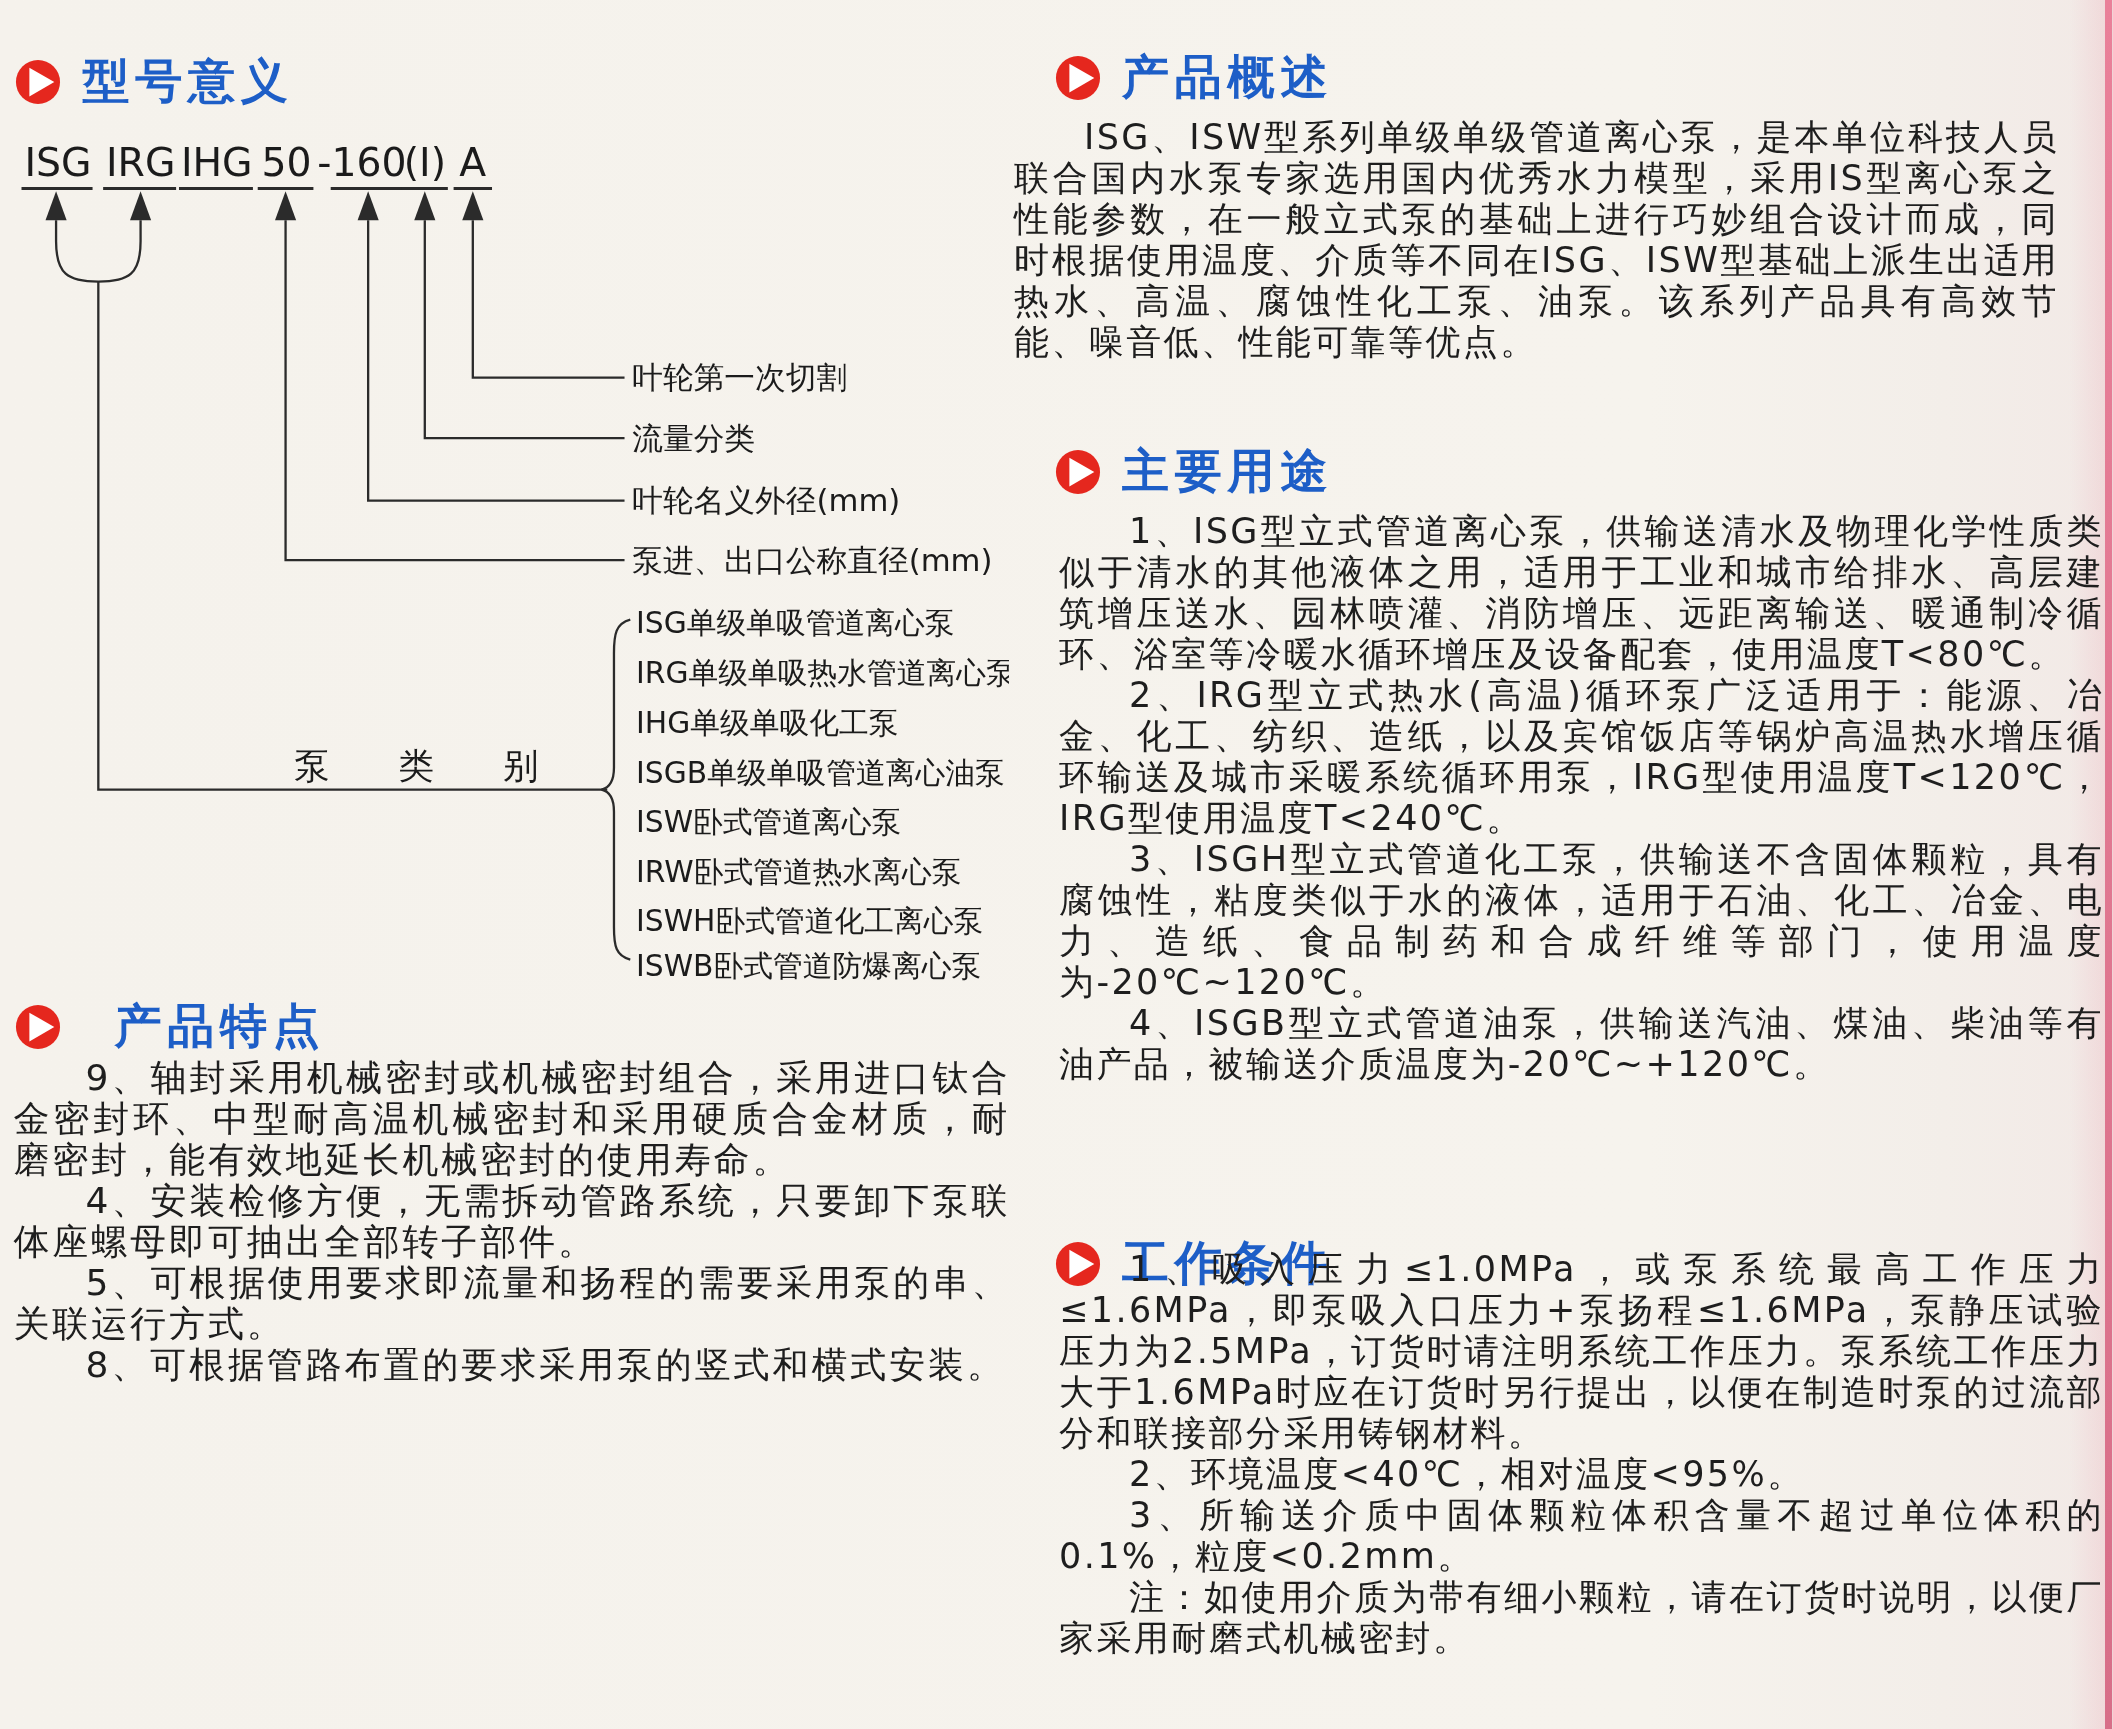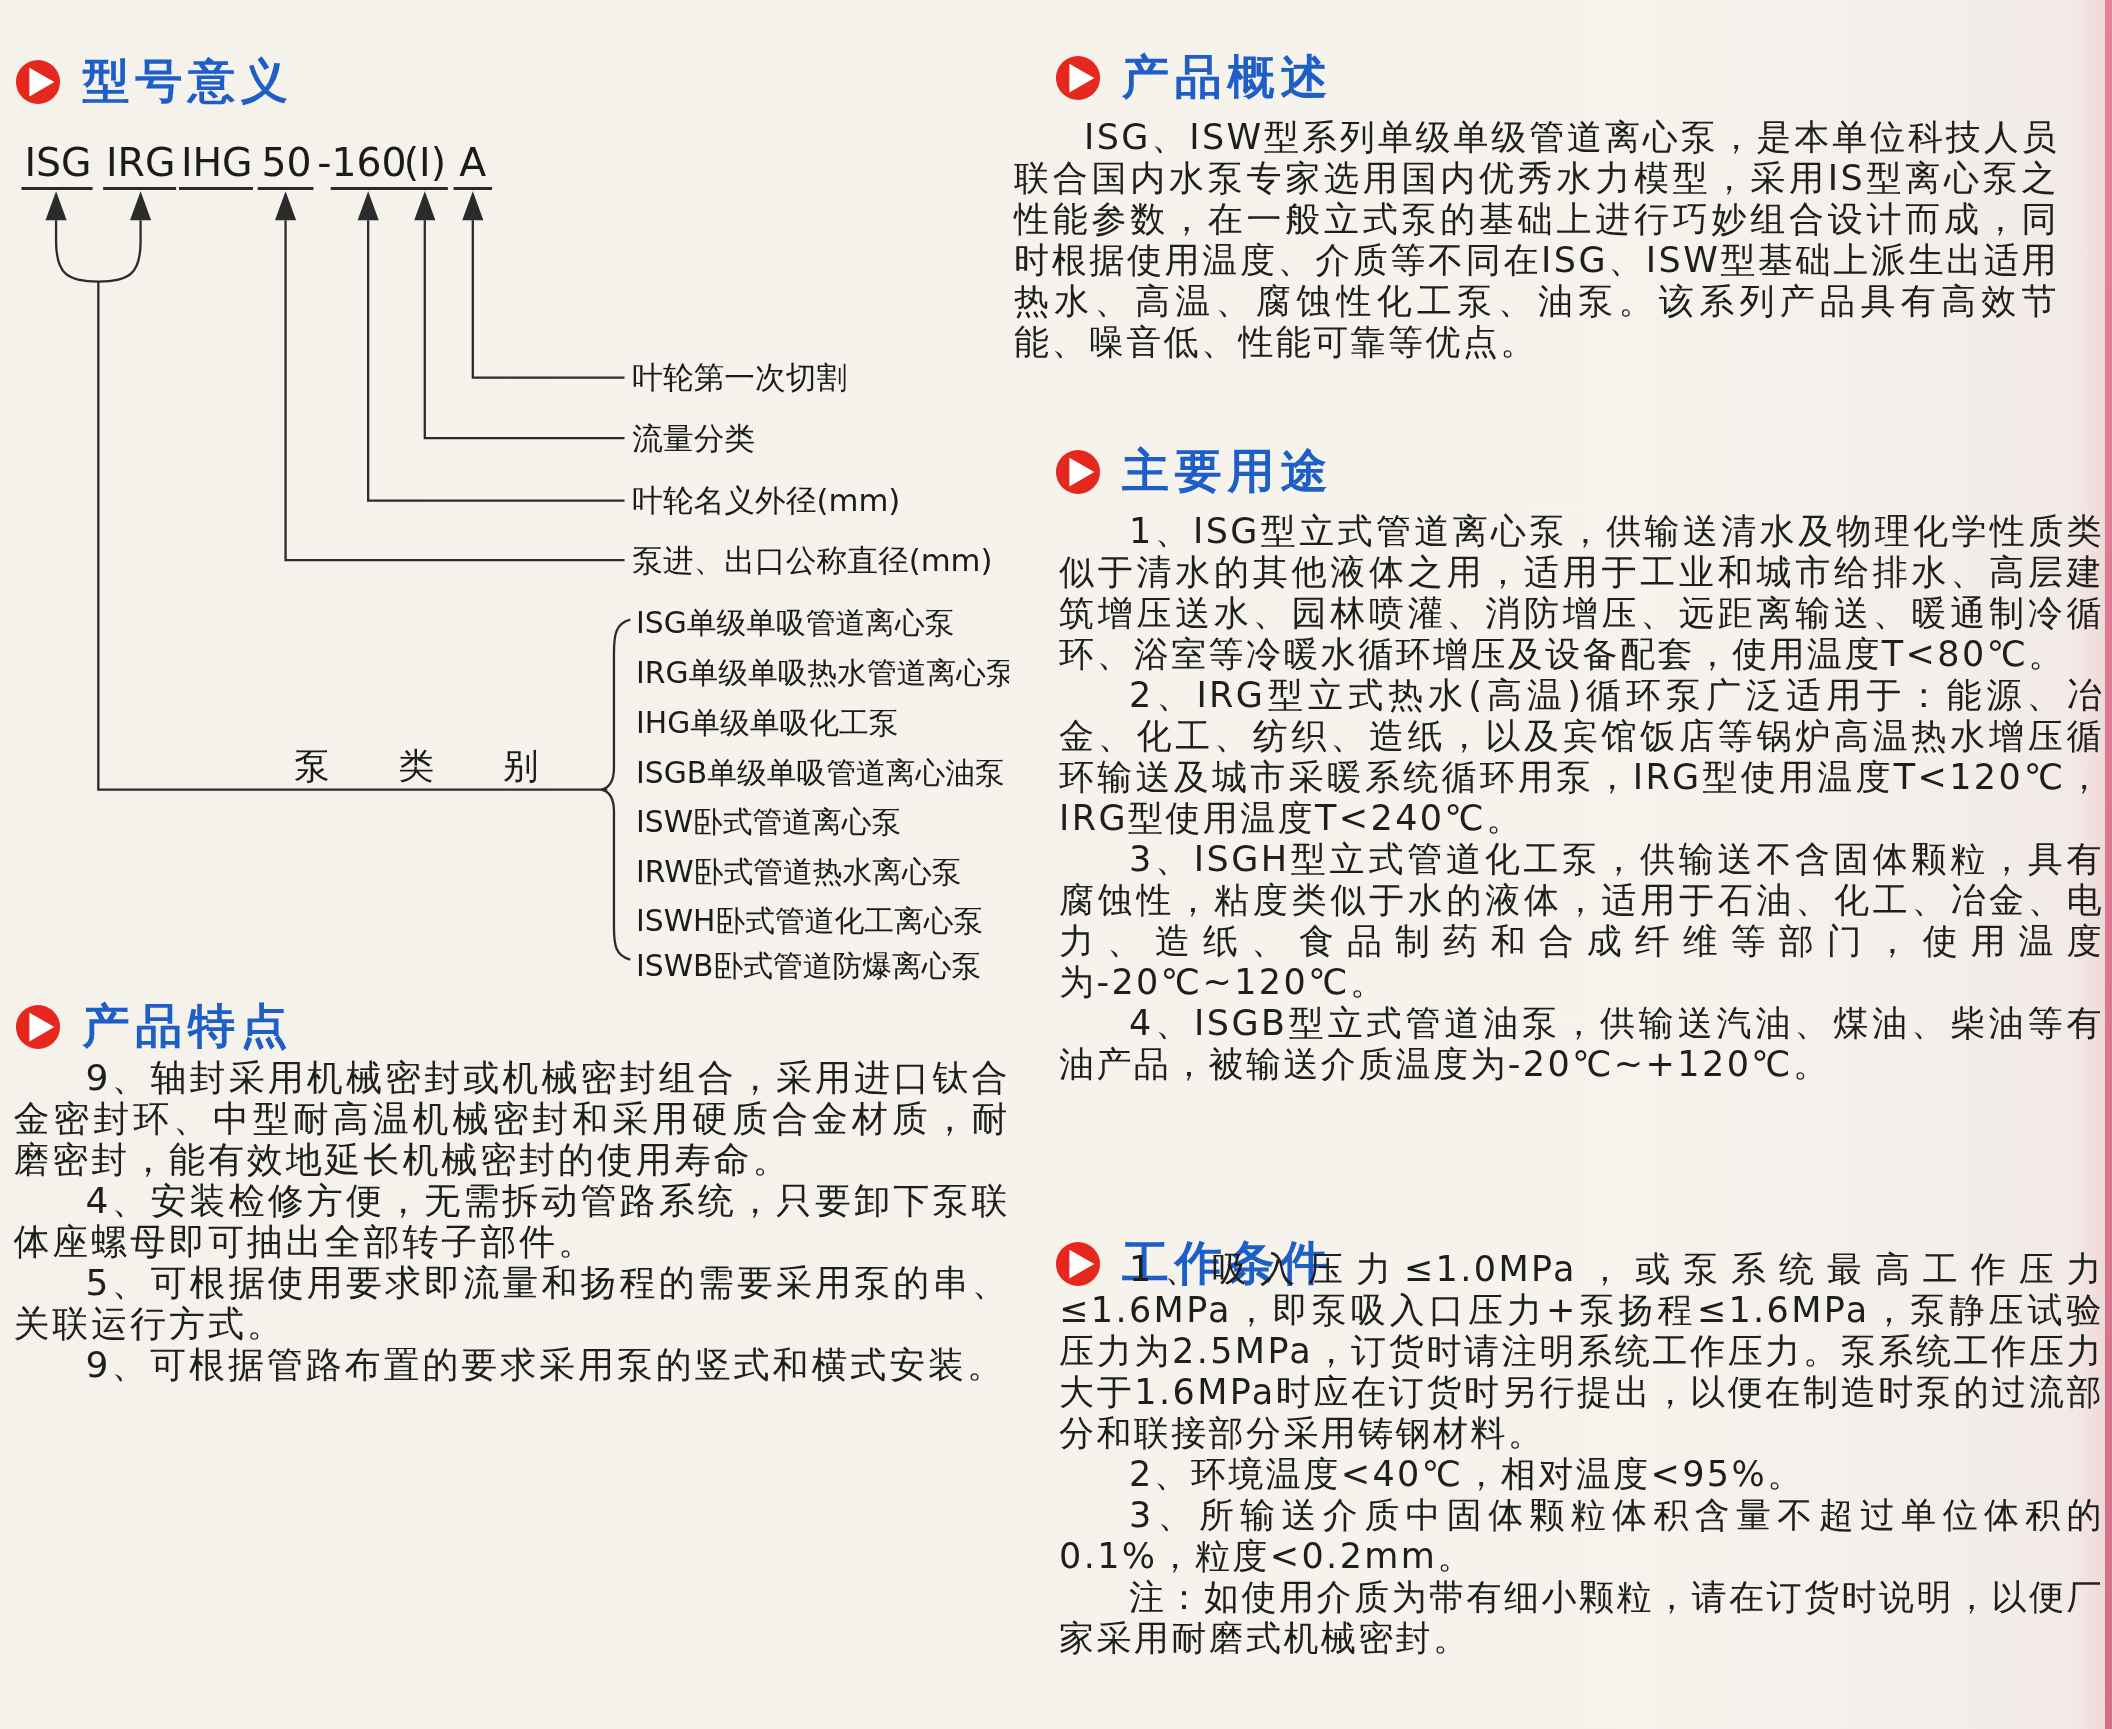--- a/index.html
+++ b/index.html
@@ -100,27 +100,27 @@
       <text x="662" y="836">ISWH卧式管道化工离心泵</text>
       <text x="662" y="883">ISWB卧式管道防爆离心泵</text>
     </g>
   </svg>
 
   <div class="sec-head" style="left:15.4px;top:995px;">
     <svg width="46" height="46" viewBox="0 0 48 48">
       <circle cx="24" cy="24" r="23" fill="#e5271e"></circle>
       <polygon points="15,9 15,39 41,24" fill="#ffffff"></polygon>
     </svg>
-    <span class="title" style="color:#1d5ec7;">产品特点</span>
+    <span class="title" style="color:#1d5ec7;margin-left:32px;">产品特点</span>
   </div>
   <div class="body-text feat" style="left:13.4px;top:1057px;">
     <p>9、轴封采用机械密封或机械密封组合，采用进口钛合金密封环、中型耐高温机械密封和采用硬质合金材质，耐磨密封，能有效地延长机械密封的使用寿命。</p>
     <p>4、安装检修方便，无需拆动管路系统，只要卸下泵联体座螺母即可抽出全部转子部件。</p>
     <p>5、可根据使用要求即流量和扬程的需要采用泵的串、关联运行方式。</p>
-    <p>9、可根据管路布置的要求采用泵的竖式和横式安装。</p>
+    <p>8、可根据管路布置的要求采用泵的竖式和横式安装。</p>
   </div>
 
   <div class="sec-head" style="left:1055px;top:46px;">
     <svg width="46" height="46" viewBox="0 0 48 48">
       <circle cx="24" cy="24" r="23" fill="#e5271e"></circle>
       <polygon points="15,9 15,39 41,24" fill="#ffffff"></polygon>
     </svg>
     <span class="title" style="color:#1d5ec7;">产品概述</span>
   </div>
   <div class="body-text rcol" style="left:1014px;top:117px;">

